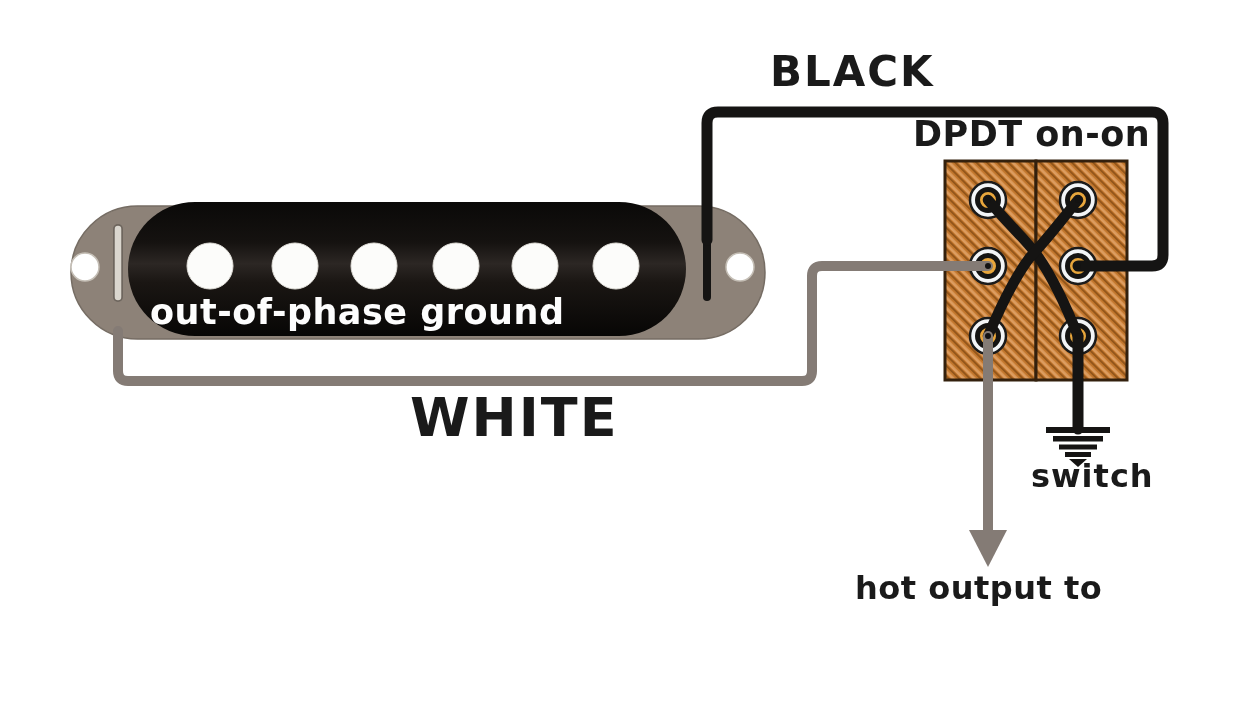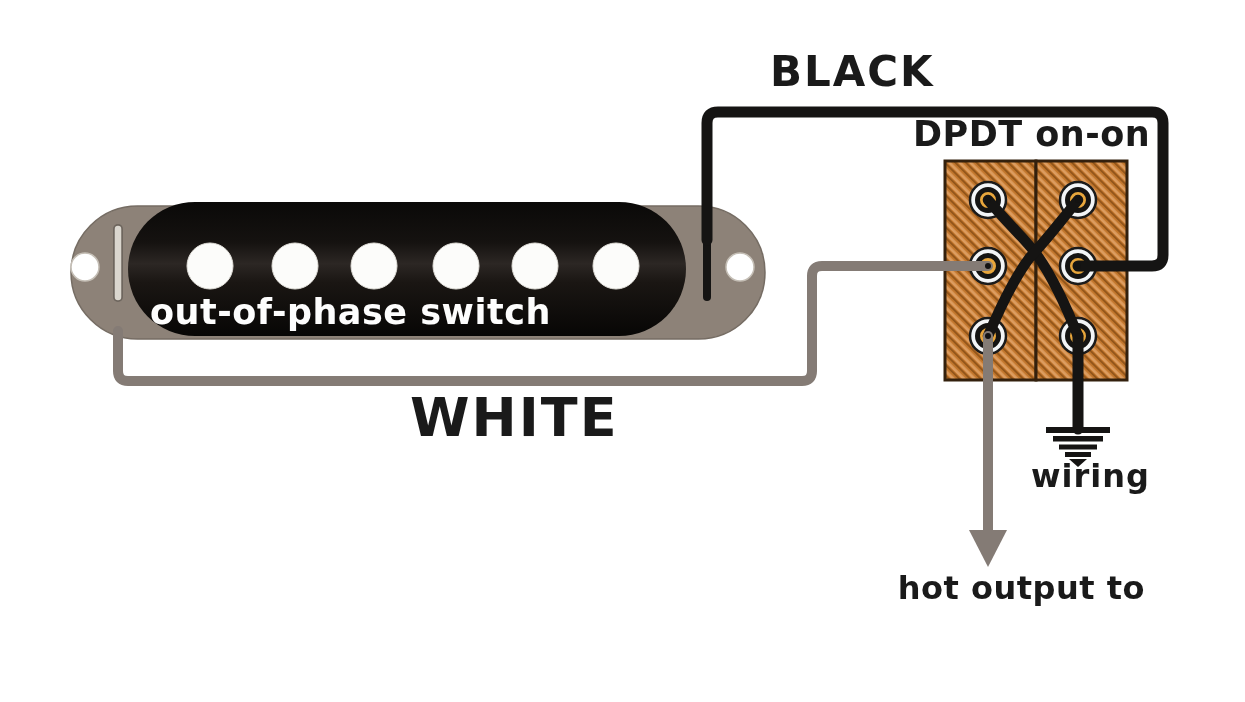--- a/index.html
+++ b/index.html
@@ -16,21 +16,21 @@
     font-weight:bold;
     color:var(--label-text,#1a1a1a);
     text-align:left;
     white-space:nowrap;
     line-height:1.05;
   }
   .lbl-black{left:770px;top:50px;width:190px;font-size:42px;letter-spacing:2px;}
   .lbl-white{left:410px;top:390px;width:195px;font-size:54px;letter-spacing:2px;}
   .lbl-dpdt{left:913px;top:116px;width:244px;font-size:35px;letter-spacing:0.5px;}
   .lbl-ground{left:1031px;top:460px;width:140px;font-size:32px;letter-spacing:1px;}
-  .lbl-output{left:855px;top:568px;width:290px;font-size:32px;text-align:right;line-height:41px;letter-spacing:0.5px;}
+  .lbl-output{left:855px;top:568px;width:290px;font-size:32px;text-align:left;line-height:41px;letter-spacing:0.5px;}
   .lbl-pickup{left:150px;top:294px;width:516px;font-size:35px;color:#fdfdfd;letter-spacing:0.5px;}
 
   
   .sw-body{fill:url(#hatch);stroke:var(--switch-border,#33200d);stroke-width:3;}
   .hb{fill:var(--switch-orange,#c4782e);} .hl{fill:#dd9d60;} .hd{fill:#8f5318;}
   .ring{fill:var(--lug-white,#f3f5f7);stroke:#1b1b1b;stroke-width:2.5;}
   .gold{fill:var(--lug-gold,#e8a63c);stroke:#151413;stroke-width:5;}
   .wireB{fill:none;stroke:var(--wire-black,#151413);stroke-width:11;stroke-linecap:round;stroke-linejoin:round;}
   .wireG{fill:none;stroke:var(--wire-white-gray,#847b75);stroke-width:10;stroke-linecap:round;stroke-linejoin:round;}
   .diag{stroke-width:10.5;}
@@ -139,19 +139,19 @@
       <circle class="dot" cx="988" cy="266" r="3"></circle>
       <circle class="dot" cx="1078" cy="266" r="3"></circle>
       <circle class="dot" cx="988" cy="336" r="3"></circle>
       <circle class="dot" cx="1078" cy="336" r="3"></circle>
     </g>
   </svg>
 
   <div class="label lbl-black">BLACK</div>
   <div class="label lbl-white">WHITE</div>
   <div class="label lbl-dpdt">DPDT on-on</div>
-  <div class="label lbl-ground">wiring</div>
+  <div class="label lbl-ground">switch</div>
   <div class="label lbl-output">
     <div>hot output to</div>
   </div>
-  <div class="label lbl-pickup">out-of-phase switch</div>
+  <div class="label lbl-pickup">out-of-phase ground</div>
 
 </div>
 
 </body></html>

